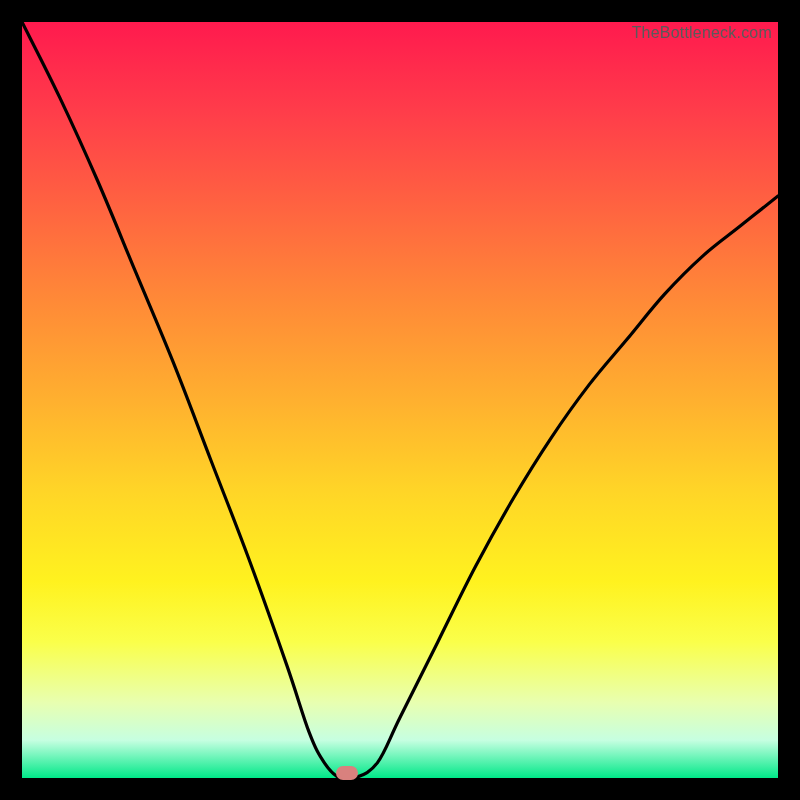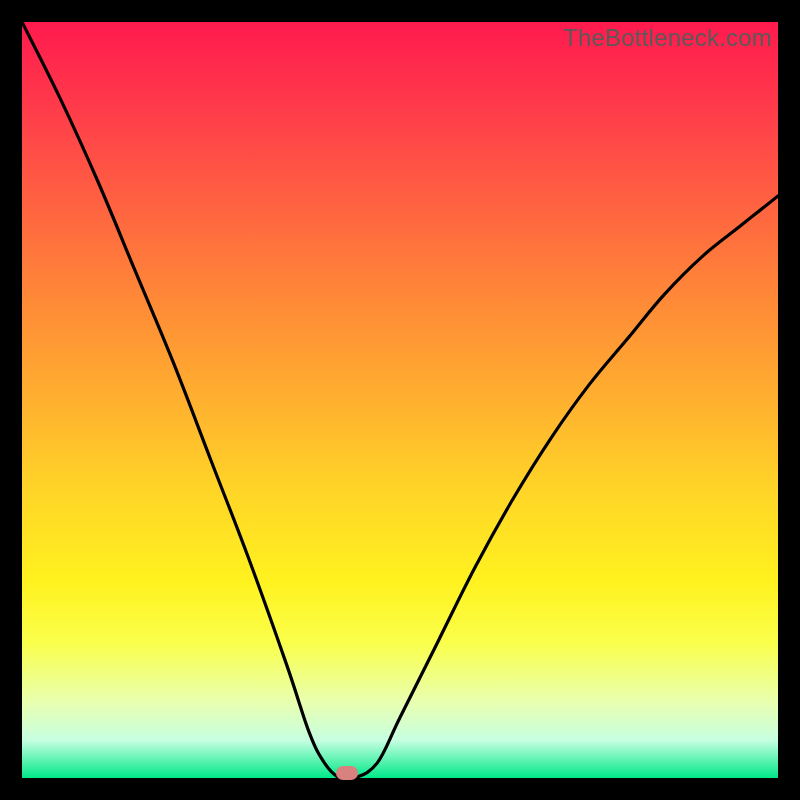--- a/index.html
+++ b/index.html
@@ -34,21 +34,21 @@
       #e8ffb0 90%,
       #c6ffe1 95%,
       #00e888 100%
     );
   }
   .watermark {
     position: absolute;
     top: 2px;
     right: 6px;
     font-family: Arial, Helvetica, sans-serif;
-    font-size: 24px;
+    font-size: 16px;
     font-weight: 500;
     color: #5a5a5a;
     letter-spacing: 0.2px;
     user-select: none;
   }
   svg.curve {
     position: absolute;
     left: 0;
     top: 0;
     width: 756px;

